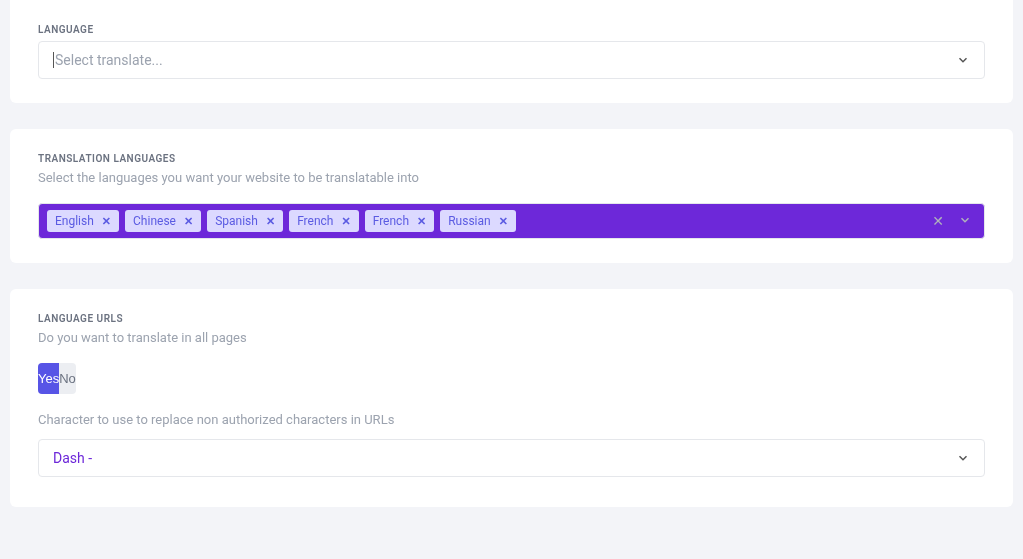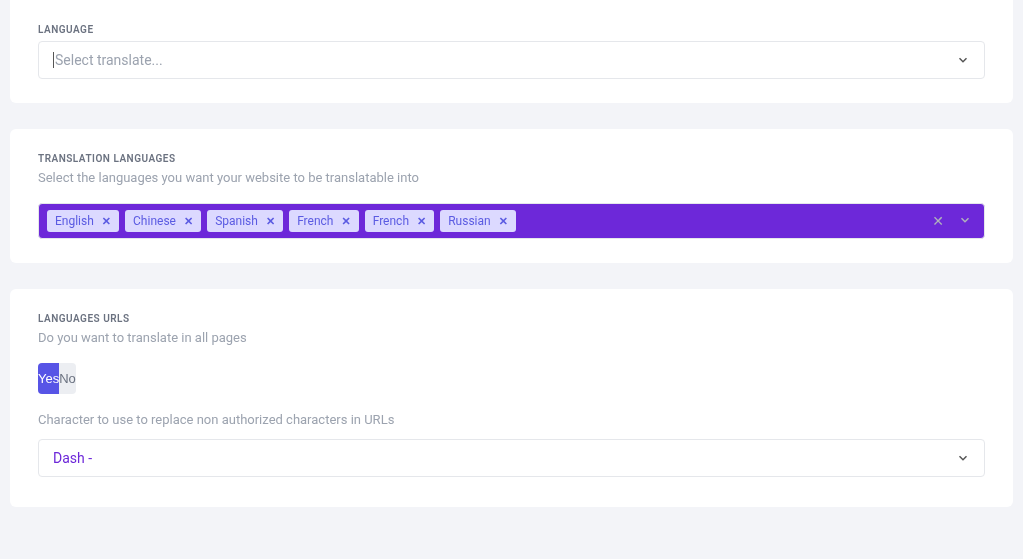--- a/index.html
+++ b/index.html
@@ -184,21 +184,21 @@
       <span>
         <svg width="14" height="14" viewBox="0 0 24 24" fill="none" stroke-width="2.5">
             <polyline points="6 9 12 15 18 9"></polyline>
           </svg>
       </span>
     </div>
   </div>
 </div>
 
 <div class="card" style="margin-top:26px; padding-bottom:30px;">
-  <div class="card-title">LANGUAGES URLS</div>
+  <div class="card-title">LANGUAGE URLS</div>
   <div class="card-sub">Do you want to translate in all pages</div>
   <div class="btn-group">
     <button class="btn btn-primary">Yes</button>
     <button class="btn btn-secondary">No</button>
   </div>
   <div class="field-label">Character to use to replace non authorized characters in URLs</div>
   <div class="select-box">
     <span class="select-value">Dash -</span>
     <span class="chev">
       <svg width="14" height="14" viewBox="0 0 24 24" fill="none" stroke="#b0b3bb" stroke-width="2.5">

